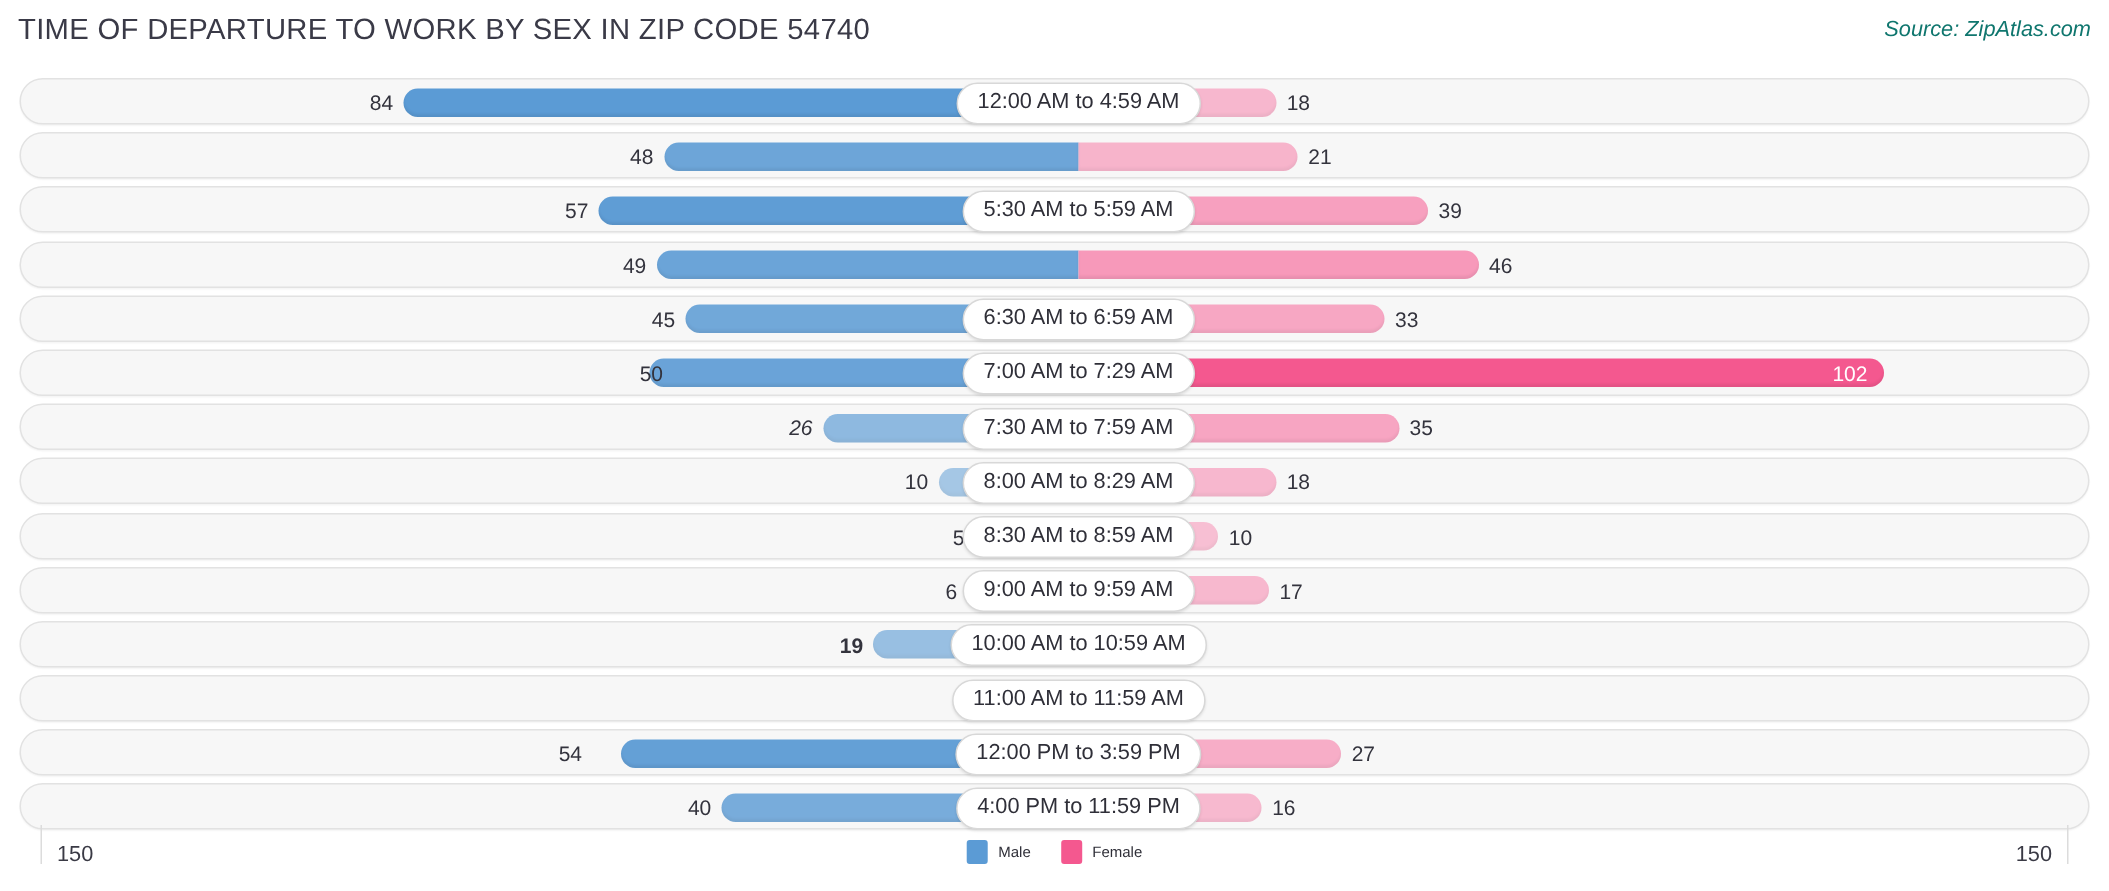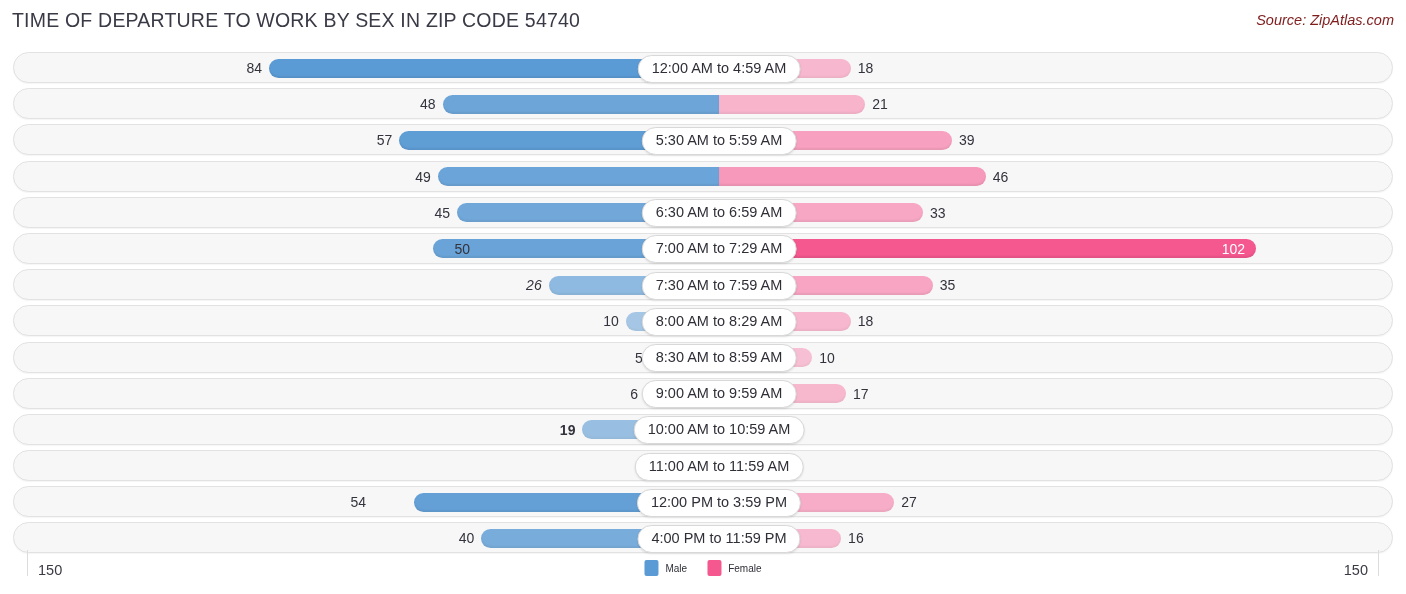--- a/index.html
+++ b/index.html
@@ -36,21 +36,21 @@
     color: #3a3a47;
     letter-spacing: 0.2px;
     white-space: nowrap;
   }
   .source-note {
     position: absolute;
     right: 12px;
     top: 12px;
     font-size: 14.5px;
     font-style: italic;
-    color: #7f1d1d;
+    color: #0f766e;
     white-space: nowrap;
   }
   
   .rows {
     position: absolute;
     left: 0;
     top: 50px;
     width: 1406px;
   }
   .row {
@@ -232,21 +232,21 @@
           <div class="val male-val" style="right: 971.9px;">45</div>
           <div class="val female-val" style="left: 914.06px;">33</div>
           <div class="cat-pill">6:30 AM to 6:59 AM</div>
         </div>
       </div>
       <div class="row">
         <div class="track"></div>
         <div class="bar-wrap">
           <div class="bar male" style="width: 286px; background: rgb(91, 155, 213); opacity: 0.903;"></div>
           <div class="bar female" style="width: 536.64px; background: rgb(244, 88, 143); opacity: 1;"></div>
-          <div class="val male-val" style="right: 952px;">50</div>
+          <div class="val male-val" style="right: 980px;">50</div>
           <div class="val female-val inside" style="left: 1205.64px;">102</div>
           <div class="cat-pill">7:00 AM to 7:29 AM</div>
         </div>
       </div>
       <div class="row">
         <div class="track"></div>
         <div class="bar-wrap">
           <div class="bar male" style="width: 170.32px; background: rgb(91, 155, 213); opacity: 0.671;"></div>
           <div class="bar female" style="width: 213.7px; background: rgb(248, 149, 184); opacity: 0.835;"></div>
           <div class="val male-val" style="right: 880.32px; font-style: italic;">26</div>
@@ -302,21 +302,21 @@
           <div class="val male-val" style="right: 755px;">0</div>
           <div class="val female-val" style="left: 755px;">0</div>
           <div class="cat-pill">11:00 AM to 11:59 AM</div>
         </div>
       </div>
       <div class="row">
         <div class="track"></div>
         <div class="bar-wrap">
           <div class="bar male" style="width: 305.28px; background: rgb(91, 155, 213); opacity: 0.942;"></div>
           <div class="bar female" style="width: 175.14px; background: rgb(248, 149, 184); opacity: 0.747;"></div>
-          <div class="val male-val" style="right: 1056px; text-align: right;">54</div>
+          <div class="val male-val" style="right: 1034px; text-align: right;">54</div>
           <div class="val female-val" style="left: 885.14px;">27</div>
           <div class="cat-pill">12:00 PM to 3:59 PM</div>
         </div>
       </div>
       <div class="row">
         <div class="track"></div>
         <div class="bar-wrap">
           <div class="bar male" style="width: 237.8px; background: rgb(91, 155, 213); opacity: 0.807;"></div>
           <div class="bar female" style="width: 122.12px; background: rgb(248, 149, 184); opacity: 0.626;"></div>
           <div class="val male-val" style="right: 947.8px;">40</div>

